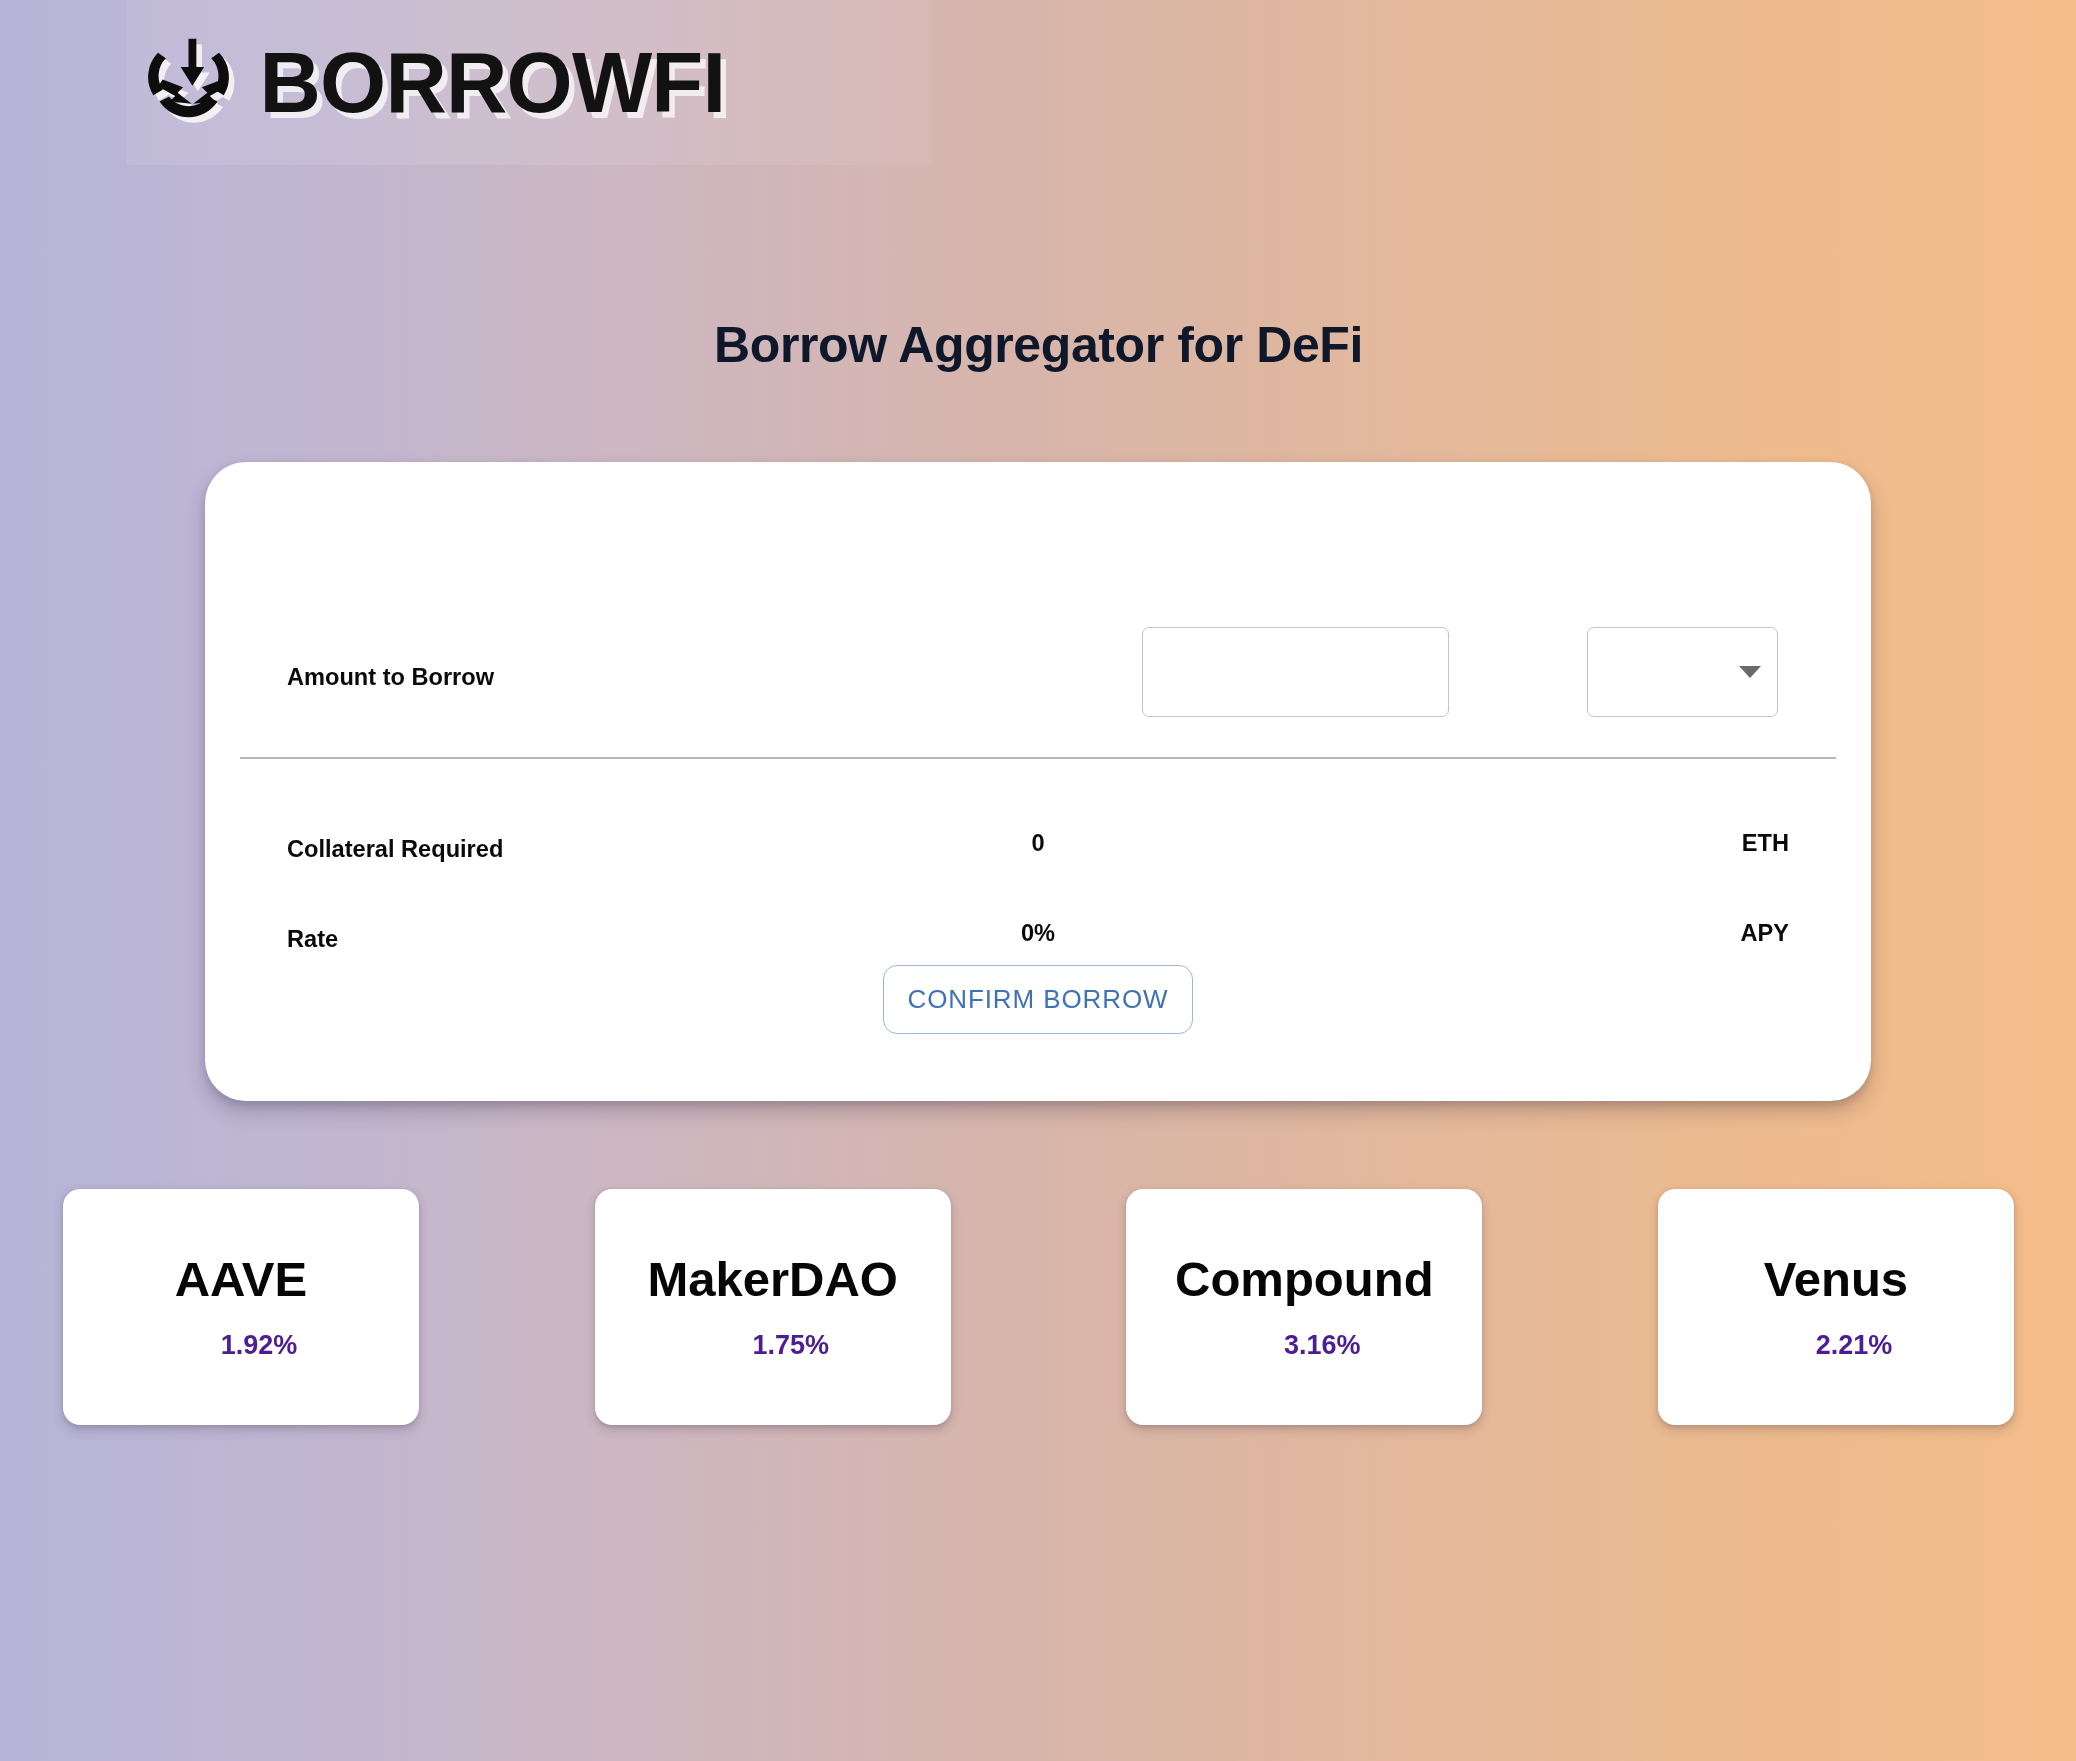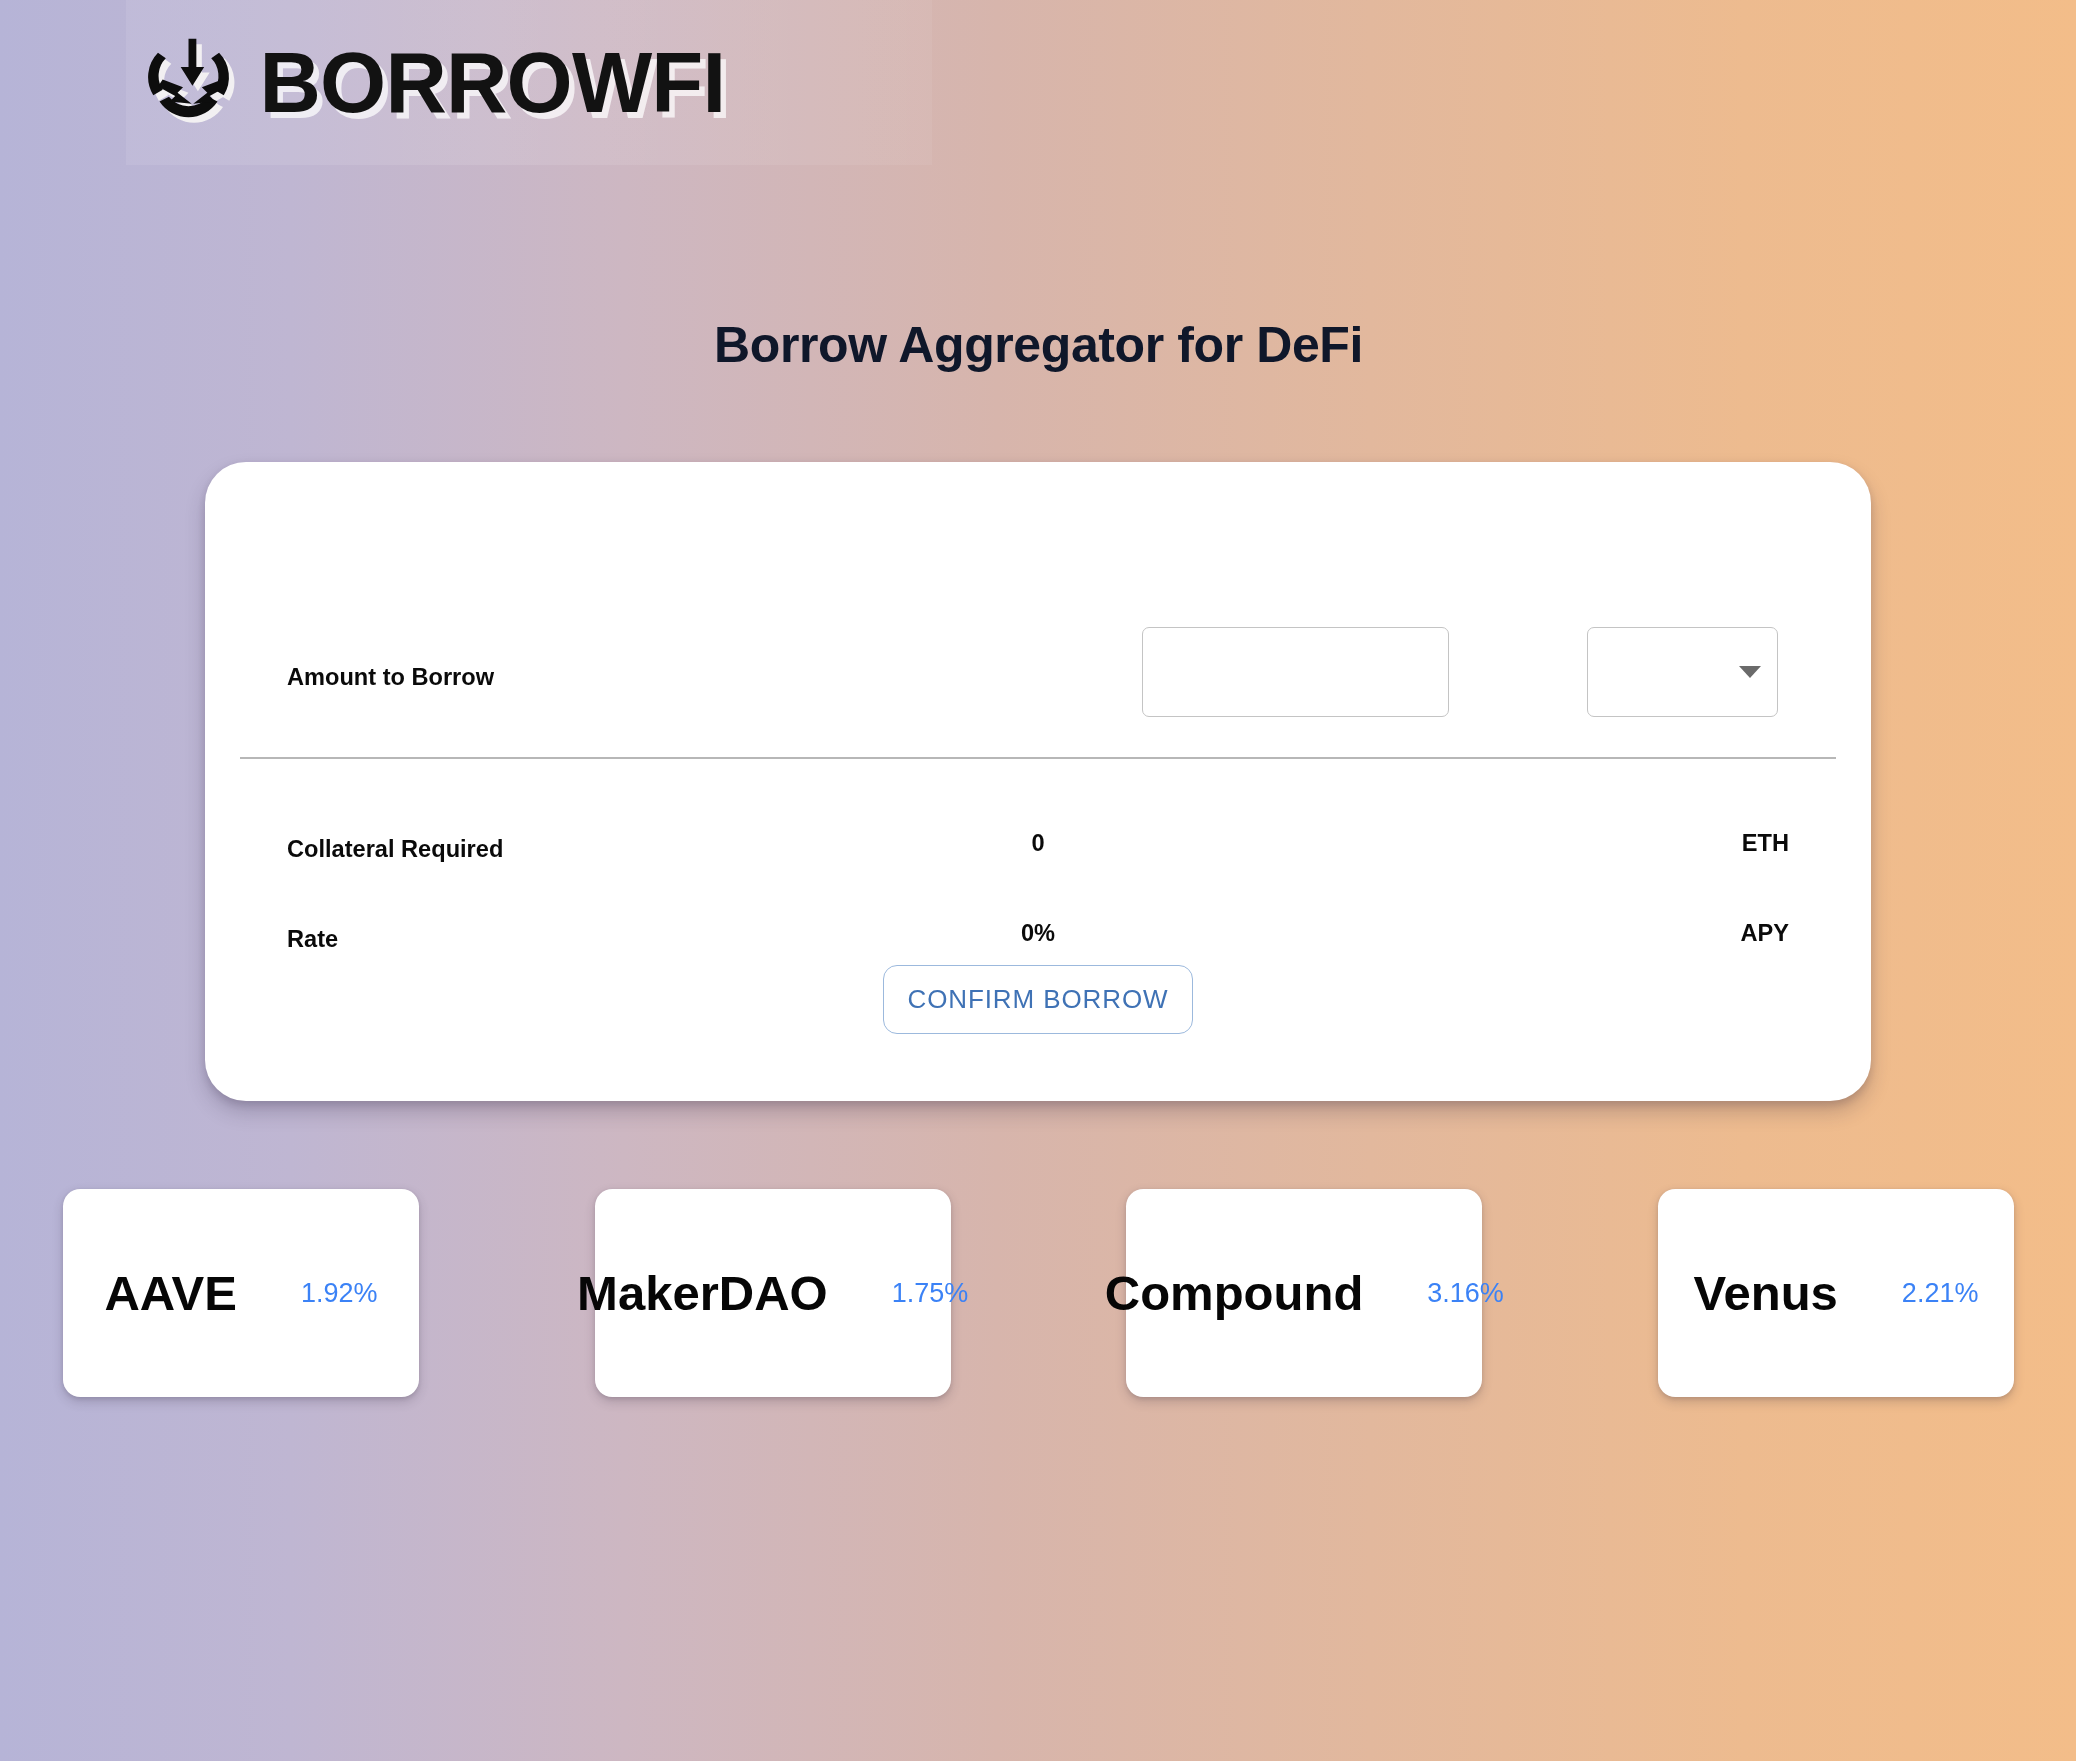--- a/index.html
+++ b/index.html
@@ -254,43 +254,43 @@
     position: absolute;
     left: 63px;
     top: 1189px;
     width: 1951px;
     display: flex;
     justify-content: space-between;
   }
 
   .protocol-card {
     width: 356px;
-    height: 208px;
+    height: 236px;
     background: #ffffff;
     border-radius: 17.3px;
     box-shadow: 0 4.7px 11px rgba(50,40,60,0.20),
                 0 1.6px 3.9px rgba(50,40,60,0.12);
     display: flex;
-    flex-direction: row;
+    flex-direction: column;
     align-items: center;
     justify-content: center;
     gap: 28px;
   }
 
   .protocol-name {
     font-size: 49px;
     font-weight: 700;
     color: #060606;
     line-height: 1;
     font-stretch: condensed;
   }
   .protocol-rate {
     font-size: 27px;
-    font-weight: 400;
-    color: #3b82f6;
+    font-weight: 700;
+    color: #4c1d95;
     line-height: 1;
     font-stretch: condensed;
     margin-left: 36px;
   }
 </style>
 </head>
 <body>
 
 <div class="app-header">
 

